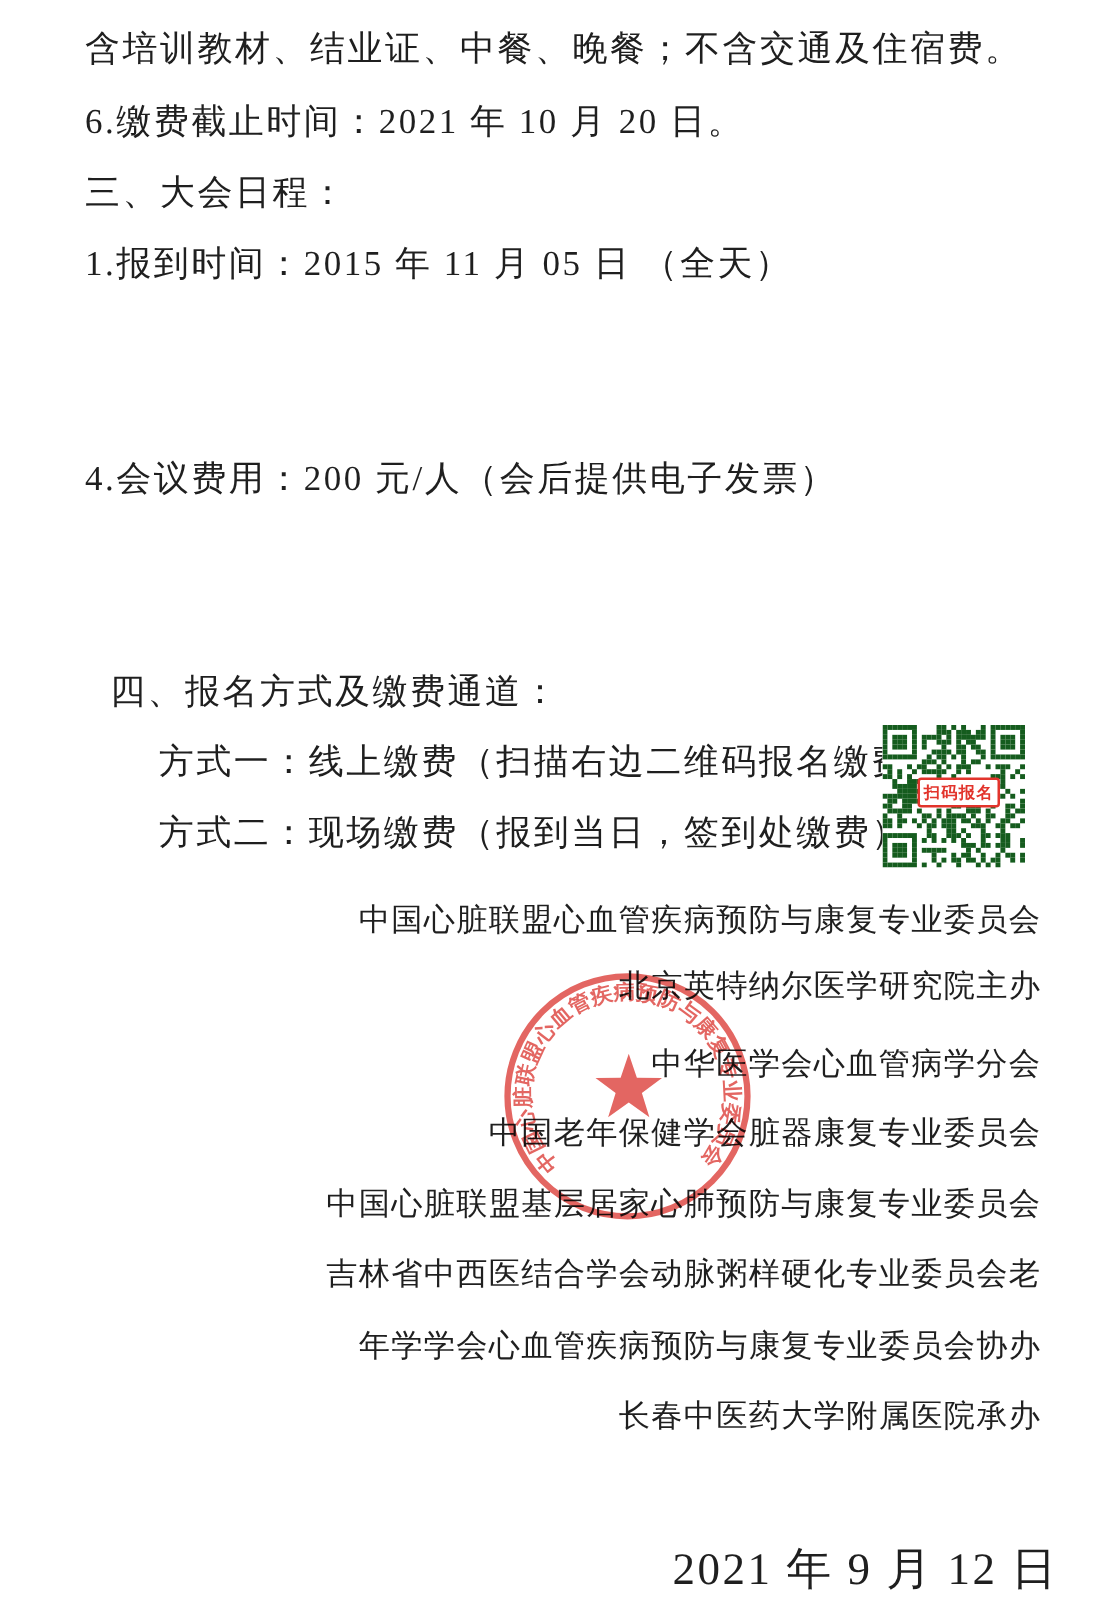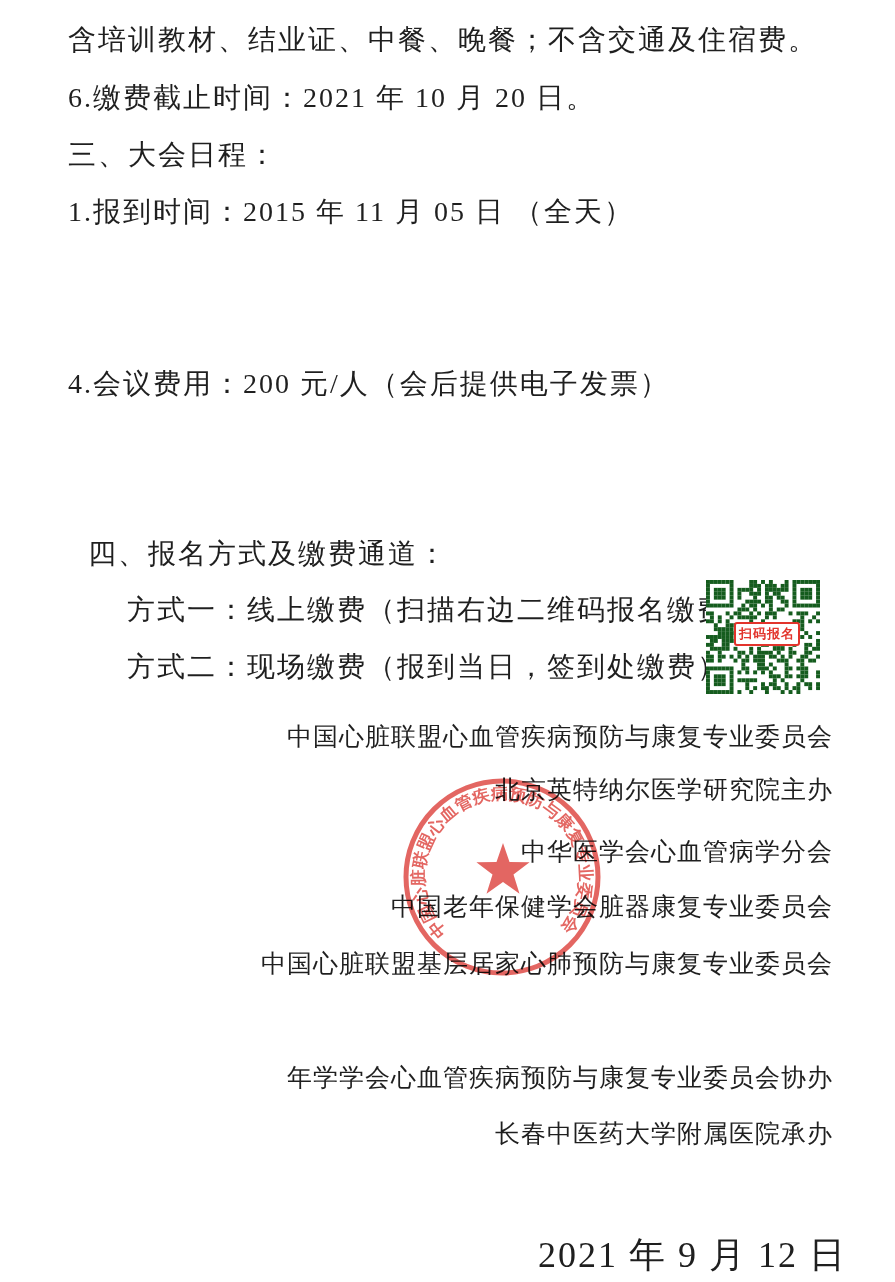--- a/index.html
+++ b/index.html
@@ -456,20 +456,21 @@
         </g>
     </svg>
     <div class="qr-label">扫码报名</div>
   </div>
 
   <div class="org" style="top:723px">中国心脏联盟心血管疾病预防与康复专业委员会</div>
   <div class="org" style="top:838px">中华医学会心血管病学分会</div>
   <div class="org" style="top:776px">北京英特纳尔医学研究院主办</div>
   <div class="org" style="top:893px">中国老年保健学会脏器康复专业委员会</div>
   <div class="org" style="top:950px">中国心脏联盟基层居家心肺预防与康复专业委员会</div>
+  <div class="org" style="top:1006px">吉林省中西医结合学会动脉粥样硬化专业委员会老</div>
   <div class="org" style="top:1120px">长春中医药大学附属医院承办</div>
   <div class="org" style="top:1064px">年学学会心血管疾病预防与康复专业委员会协办</div>
 
   <svg class="seal" viewBox="0 0 208 208">
     <circle cx="104" cy="104" r="96" fill="none" stroke="var(--seal_red,#e0514c)" stroke-width="5"></circle>
     <defs>
       <path id="sealTextPath" d="M 48.8,159.2 A 78,78 0 1 1 159.2,159.2" fill="none"></path>
     </defs>
     <text font-size="16.5" fill="var(--seal_red,#e0514c)" font-weight="bold" font-family="'Liberation Serif','DejaVu Serif',serif">
       <textPath href="#sealTextPath" textLength="362" lengthAdjust="spacingAndGlyphs">中国心脏联盟心血管疾病预防与康复专业委员会</textPath>

